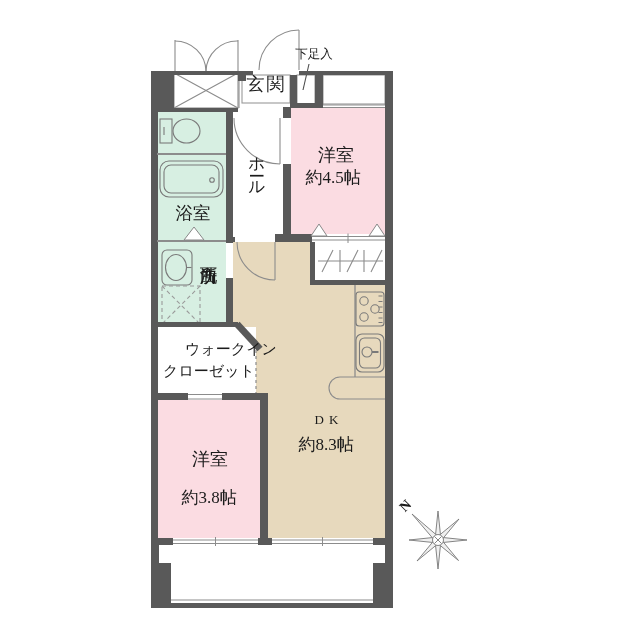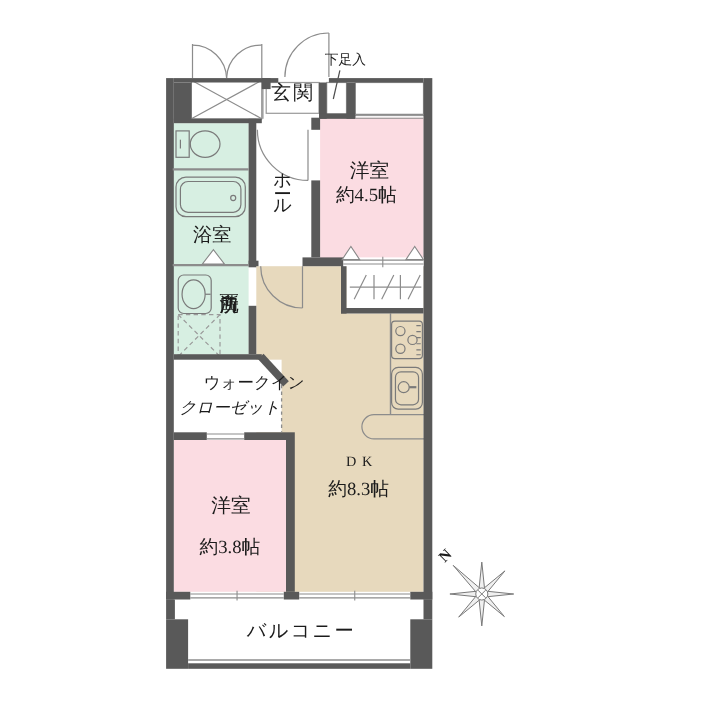--- a/index.html
+++ b/index.html
@@ -178,25 +178,24 @@
 <div class="lbl vert" style="left:248px;top:146px;font-size:16.5px;letter-spacing:2px;">ホール</div>
 
 <div class="lbl" style="left:336px;top:146px;font-size:18px;">洋室</div>
 <div class="lbl" style="left:333px;top:169px;font-size:17px;">約4.5帖</div>
 
 <div class="lbl" style="left:193px;top:204px;font-size:17.5px;">浴室</div>
 
 <div class="lbl vert" style="left:199px;top:253px;font-size:17.5px;">洗面所</div>
 
 <div class="lbl" style="left:210px;top:342px;font-size:15px;margin-left:21px;">ウォークイン</div>
-<div class="lbl" style="left:209px;top:364px;font-size:15px;font-style:italic;">クローゼット</div>
+<div class="lbl" style="left:209px;top:364px;font-size:15px;">クローゼット</div>
 
 <div class="lbl" style="left:210px;top:450px;font-size:18px;">洋室</div>
 <div class="lbl" style="left:209px;top:471px;font-size:17px;margin-top:18px;">約3.8帖</div>
 
 <div class="lbl" style="left:329px;top:413px;font-size:13px;letter-spacing:5px;">DK</div>
 <div class="lbl" style="left:326px;top:436px;font-size:17px;text-align:center;">約8.3帖</div>
 
-<div class="lbl" style="left:274px;top:564px;font-size:17.5px;letter-spacing:2px;">バルコニー</div>
 
 <div class="lbl north" style="left:401px;top:499px;font-size:14px;">N</div>
 
 </div>
 
 </body></html>

